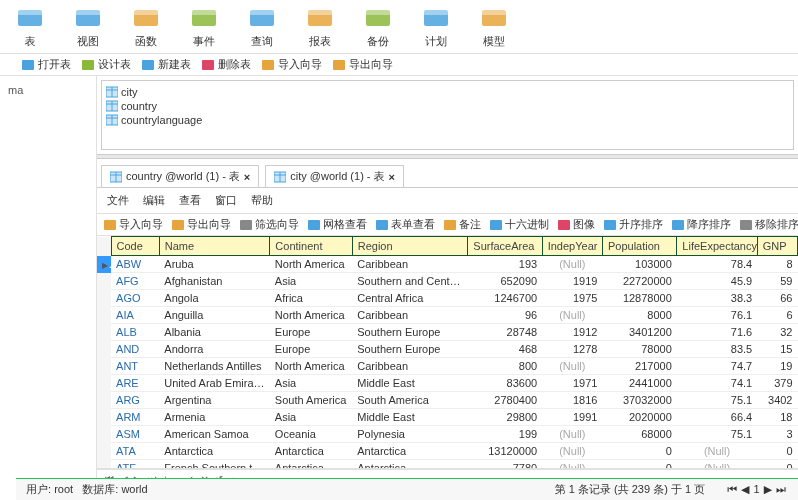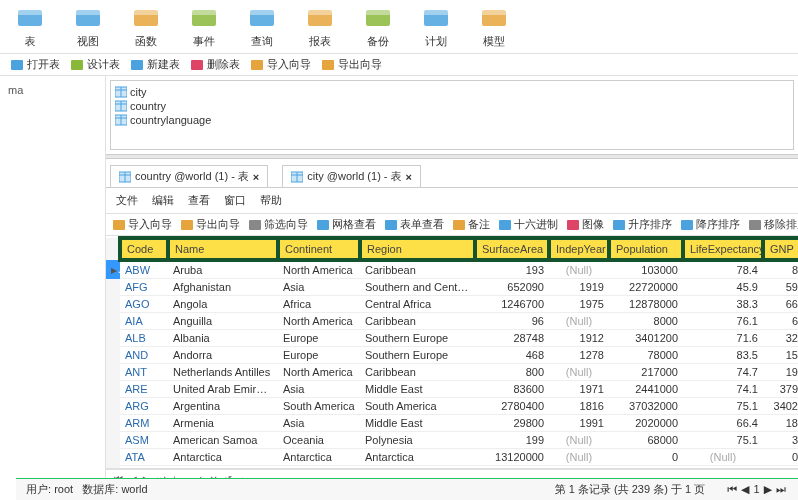--- a/index.html
+++ b/index.html
@@ -1,38 +1,38 @@
 <!DOCTYPE html>
 <html><head>
 <meta charset="utf-8">
 <style>
 *{box-sizing:border-box;margin:0;padding:0;font-family:"Microsoft YaHei",Tahoma,sans-serif;font-size:11px;color:#333}
 body{background:#fff;width:798px;height:500px;overflow:hidden;position:relative}
 .ribbon{display:flex;gap:18px;padding:4px 10px 2px;background:#fff;border-bottom:1px solid #e0e0e0}
 .ribbon-item{display:flex;flex-direction:column;align-items:center;cursor:pointer;padding:2px 4px}
 .ribbon-item .ic{width:32px;height:26px;margin-bottom:2px}
-.toolbar{display:flex;gap:10px;padding:3px 10px;border-bottom:1px solid #e0e0e0;background:#fff;align-items:center}
+.toolbar{display:flex;gap:10px;padding:3px 21px;border-bottom:1px solid #e0e0e0;background:#fff;align-items:center}
 .toolbar .ti{display:flex;align-items:center;gap:3px;cursor:pointer;color:#444}
 .toolbar .ic2{width:14px;height:14px}
 .main{display:flex;height:calc(100% - 88px)}
-.left{width:106px;border-right:1px solid #e0e0e0;padding:4px;background:#fff}
+.left{width:97px;border-right:1px solid #e0e0e0;padding:4px;background:#fff}
 .right{flex:1;display:flex;flex-direction:column;min-width:0}
 .treebox{border:1px solid #ccc;margin:4px;height:70px;padding:4px;overflow:auto;background:#fff}
 .treebox .item{display:flex;align-items:center;gap:3px;padding:1px 0;cursor:pointer}
 .treebox .ticon{width:12px;height:12px}
 .tabbar{display:flex;gap:0;padding:6px 4px 0;border-bottom:1px solid #ccc;align-items:flex-end}
-.tab{display:flex;align-items:center;gap:4px;padding:3px 8px;border:1px solid #ccc;border-bottom:none;background:#fff;cursor:pointer;margin-right:14px}
+.tab{display:flex;align-items:center;gap:4px;padding:3px 8px;border:1px solid #ccc;border-bottom:none;background:#fff;cursor:pointer;margin-right:6px}
 .tab .close{font-weight:bold;cursor:pointer}
 .menubar{display:flex;gap:14px;padding:5px 10px}
 .menubar span{cursor:pointer}
 .tabletool{display:flex;gap:8px;padding:3px 6px;border-top:1px solid #e0e0e0;border-bottom:1px solid #e0e0e0;flex-wrap:nowrap;overflow:hidden}
 .tabletool .ti{display:flex;align-items:center;gap:2px;cursor:pointer;white-space:nowrap}
 .grid{flex:1;overflow:auto;border-bottom:1px solid #e0e0e0}
 table{border-collapse:collapse;width:100%;table-layout:fixed}
-th{background:#fde047;border:4px solid #14532d;padding:3px 5px;text-align:left;font-weight:normal;color:#444;white-space:nowrap;overflow:hidden}
+th{background:#fef9c3;border:1px solid #14532d;padding:3px 5px;text-align:left;font-weight:normal;color:#444;white-space:nowrap;overflow:hidden}
 td{border-bottom:1px solid #eee;padding:2px 5px;white-space:nowrap;overflow:hidden;text-overflow:ellipsis}
 td.link{color:#2a6bad}
 td.num{text-align:right}
 td.null{text-align:center;color:#aaa;font-style:normal}
 tr.sel td:first-child{background:#3399ff;color:#fff}
 .marker{width:14px;border:none;background:#f5f5f5}
 tr.sel .marker::before{content:"▶";font-size:8px;color:#555}
 .nav{display:flex;align-items:center;gap:6px;padding:3px 8px;border-top:1px solid #e0e0e0}
 .nav .btn{cursor:pointer;color:#666;font-size:10px}
 .statusbar{position:absolute;bottom:0;left:16px;right:0;display:flex;justify-content:space-between;padding:3px 10px;border-top:1px solid #22c55e;background:#f7f7f7}

